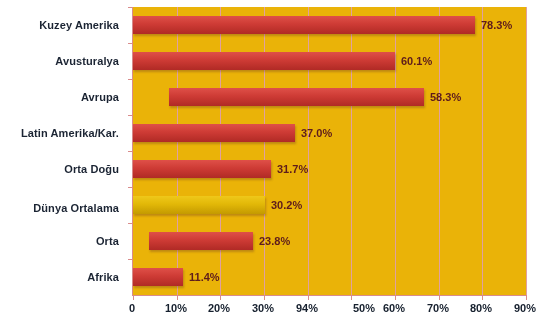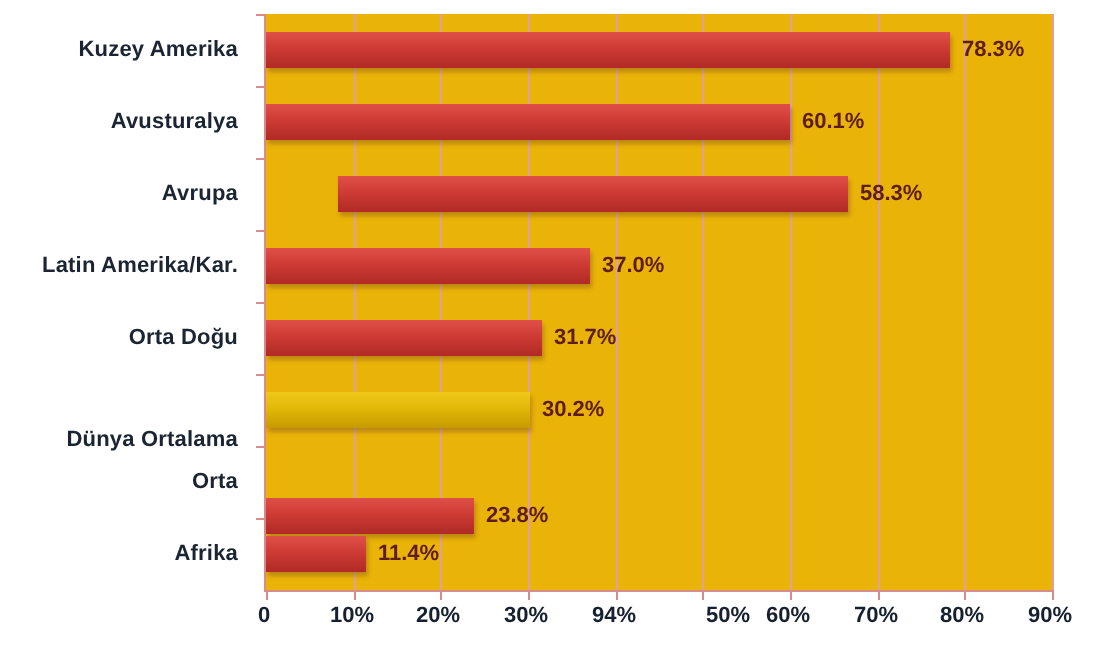--- a/index.html
+++ b/index.html
@@ -143,21 +143,21 @@
 <body>
 
 <div id="chart-root">
 
   <div id="category-axis">
       <div class="cat-label" style="top: 9px;">Kuzey Amerika</div>
       <div class="cat-label" style="top: 45px;">Avusturalya</div>
       <div class="cat-label" style="top: 81px;">Avrupa</div>
       <div class="cat-label" style="top: 117px;">Latin Amerika/Kar.</div>
       <div class="cat-label" style="top: 153px;">Orta Doğu</div>
-      <div class="cat-label" style="top: 204px; margin-left: 32px;">Dünya Ortalama</div>
+      <div class="cat-label" style="top: 192px; margin-left: 32px;">Dünya Ortalama</div>
       <div class="cat-label" style="top: 225px;">Orta</div>
       <div class="cat-label" style="top: 261px;">Afrika</div>
     </div>
 
   <div id="plot-area" style="background: #eab308;">
     <div id="gridlines">
         <div class="x-tick" style="left: 0px;"></div>
         <div class="gridline" style="left: 44px;"></div>
         <div class="x-tick" style="left: 44px;"></div>
         <div class="gridline" style="left: 87px;"></div>
@@ -203,21 +203,21 @@
           <div class="bar-value" style="left: 168px;">37.0%</div>
         </div>
         <div class="bar-row" style="top: 153px; width: 393px;">
           <div class="bar red" style="width: 138px;"></div>
           <div class="bar-value" style="left: 144px;">31.7%</div>
         </div>
         <div class="bar-row" style="top: 189px; width: 393px;">
           <div class="bar gold" style="width: 132px;"></div>
           <div class="bar-value" style="left: 138px;">30.2%</div>
         </div>
-        <div class="bar-row" style="top: 242px; width: 393px;">
+        <div class="bar-row" style="top: 225px; width: 393px; margin-left: 16px;">
           <div class="bar red" style="width: 104px;"></div>
           <div class="bar-value" style="left: 110px;">23.8%</div>
         </div>
         <div class="bar-row" style="top: 261px; width: 393px;">
           <div class="bar red" style="width: 50px;"></div>
           <div class="bar-value" style="left: 56px;">11.4%</div>
         </div>
       </div>
   </div>
 

